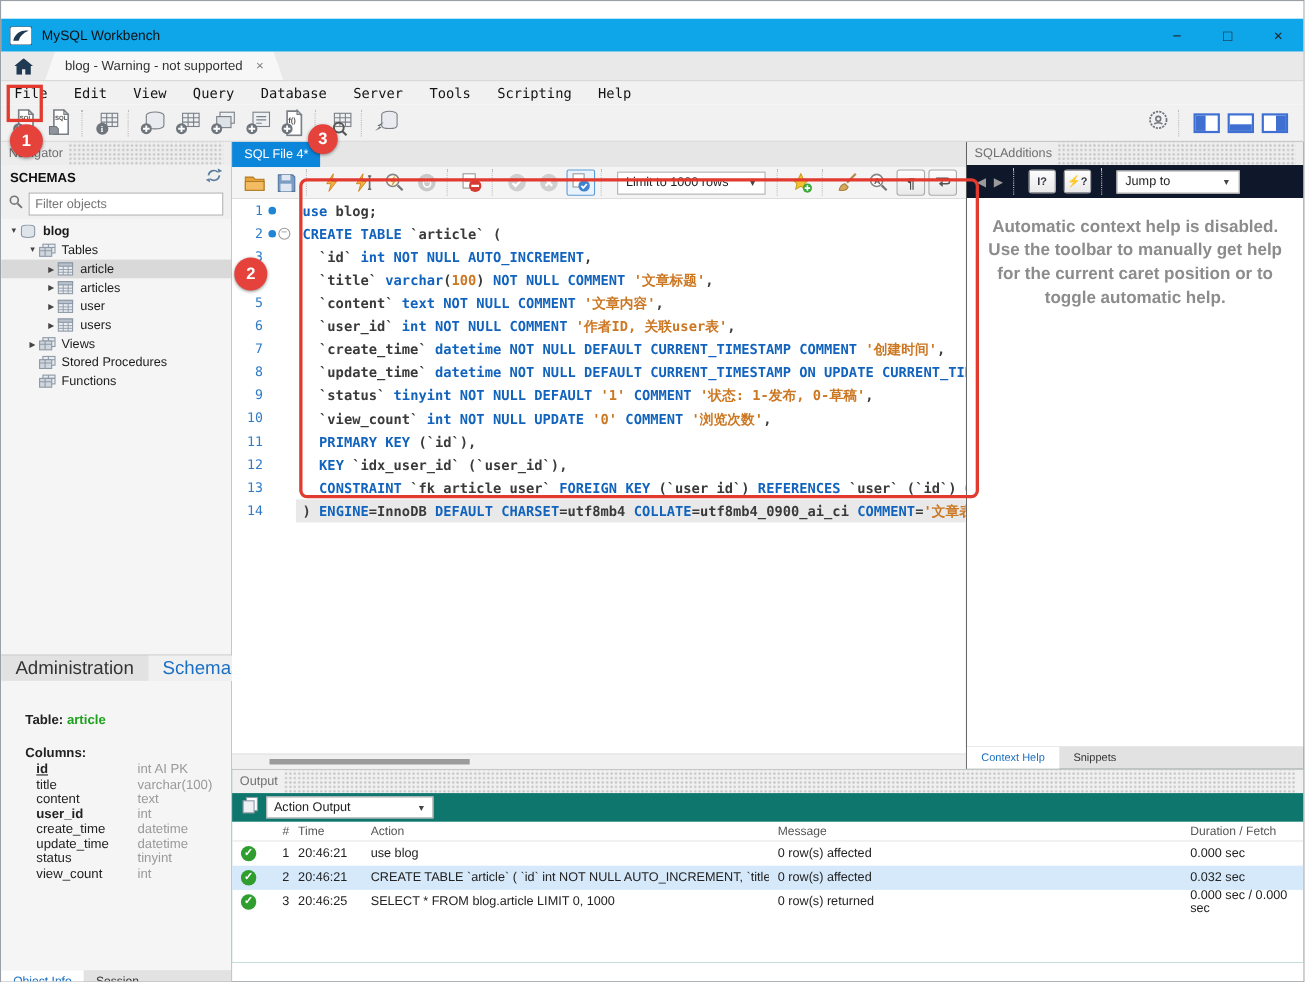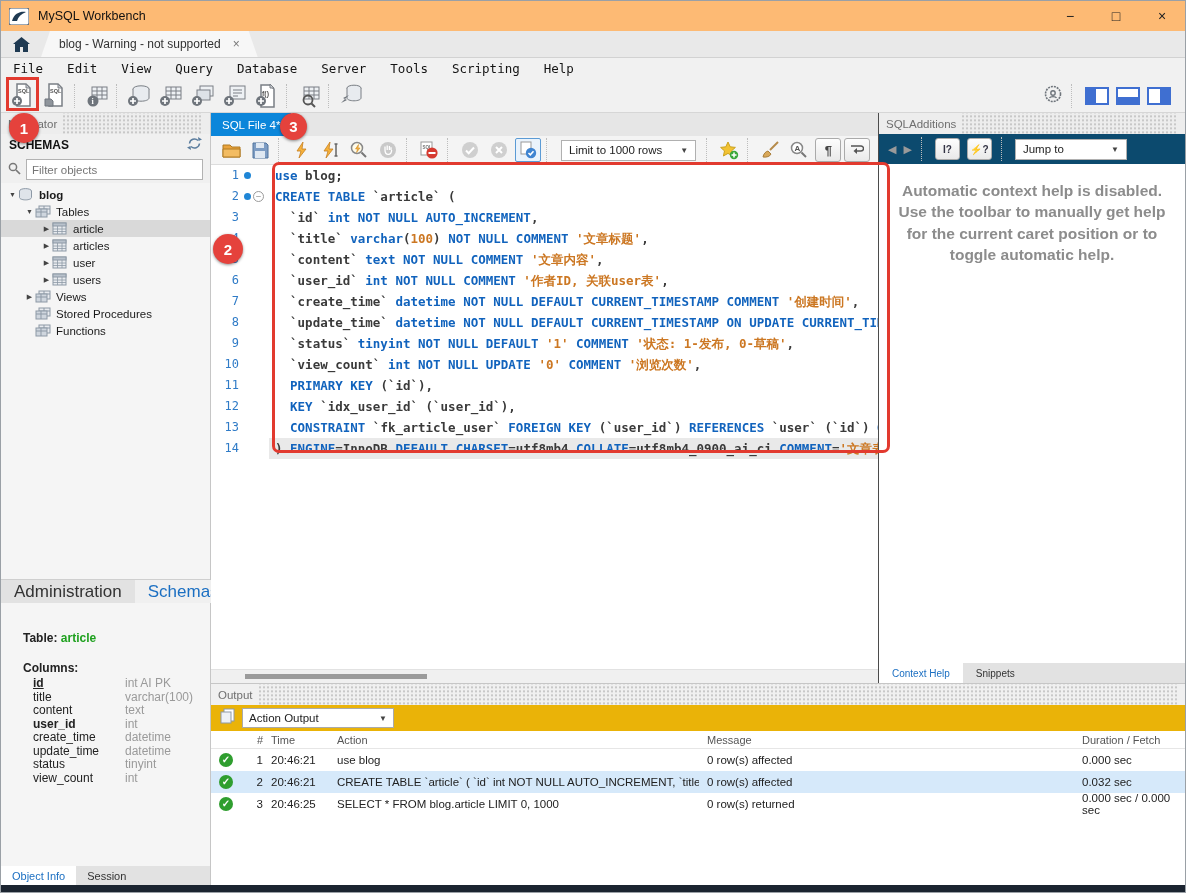--- a/index.html
+++ b/index.html
@@ -2,21 +2,21 @@
 <html><head>
 <meta charset="utf-8">
 <style>
   * { box-sizing: border-box; margin: 0; padding: 0; }
   body { background:#d7d7d7; }
   .app { position:relative; width:1186px; height:893px; background:#fff;
          border:1px solid #9aa0a6; font-family:"Liberation Sans",sans-serif;
          color:#222; overflow:hidden; }
 
   
-  .titlebar { height:30px; display:flex; align-items:center; background:#fdba74; padding-left:8px; }
+  .titlebar { height:30px; display:flex; align-items:center; background:#0ea5e9; padding-left:8px;margin-top:16px; }
   .logo { width:20px; height:17px; }
   .title-text { font-size:12.5px; margin-left:9px; color:#111; }
   .win-btns { margin-left:auto; display:flex; }
   .win-btn { width:46px; height:30px; display:flex; align-items:center; justify-content:center;
              font-size:14px; color:#222; }
 
   
   .tabstrip { height:27px; background:#e9e9e9; display:flex; align-items:flex-end; border-bottom:1px solid #d2d2d2; }
   .home-tab { width:40px; height:26px; display:flex; align-items:center; justify-content:center; }
   .conn-tab { height:26px; padding:0 18px; background:#f7f7f7; display:flex; align-items:center;
@@ -39,21 +39,21 @@
   .pt-left  .fill { left:0; top:0; bottom:0; width:9px; }
   .pt-bottom .fill { left:0; right:0; bottom:0; height:6px; }
   .pt-right .fill { right:0; top:0; bottom:0; width:9px; }
 
   
   .bodyrow { display:flex; height:772px; }
   .sidebar { width:210px; background:#f0f0f0; border-right:1px solid #c6c6c6; display:flex; flex-direction:column; }
   .main { flex:1; display:flex; flex-direction:column; min-width:0; }
   .upper { height:570px; display:flex; min-width:0; }
   .center { width:668px; display:flex; flex-direction:column; border-right:1px solid #4b4b4b; background:#fff; }
-  .rightpanel { flex:1; display:flex; flex-direction:column; background:#0c4a6e; min-width:0; }
+  .rightpanel { flex:1; display:flex; flex-direction:column; background:#0f172a; min-width:0; }
 
   
   .panel-header { height:21px; display:flex; align-items:center; padding:0 7px; background:#ededed;
                   color:#6f6f6f; font-size:11.5px; flex:none; }
   .dots { flex:1; height:100%; margin-left:5px;
           background:radial-gradient(circle,#c8c8c8 1px,transparent 1.2px) 0 55%/4px 4px repeat; }
 
   
   .schemas-row { height:22px; display:flex; align-items:center; padding:0 8px; font-size:12px;
                  font-weight:bold; color:#111; flex:none; }
@@ -121,21 +121,21 @@
               font-size:10px; font-weight:bold; color:#334; gap:1px; }
   .jump-dd { width:112px; height:21px; border:1px solid #b0b0b0; background:#fff; display:flex;
              align-items:center; justify-content:space-between; padding:0 7px; font-size:11.5px; }
   .sa-content { flex:1; background:#fff; padding:16px 12px; text-align:center; font-weight:bold;
                 color:#8c8c8c; font-size:15.5px; line-height:1.38; }
   .sa-tabs { height:20px; display:flex; background:#e2e2e2; flex:none; }
   .sa-tab { padding:0 13px; display:flex; align-items:center; font-size:10px; color:#333; }
   .sa-tab.active { background:#fff; color:#1b6fc2; }
 
   
-  .output { height:176px; display:flex; flex-direction:column; background:#eab308; border-top:1px solid #c6c6c6; }
+  .output { height:176px; display:flex; flex-direction:column; background:#0f766e; border-top:1px solid #c6c6c6; }
   .out-ddrow { height:26px; display:flex; align-items:center; gap:7px; padding:0 9px; flex:none; }
   .out-dd { width:152px; height:20px; border:1px solid #aaa; background:#fff; display:flex; align-items:center;
             justify-content:space-between; padding:0 6px; font-size:11.5px; }
   .out-table { flex:1; display:flex; flex-direction:column; background:#fff; overflow:hidden; }
   .orow { display:flex; height:22px; align-items:center; font-size:11.5px; color:#222; }
   .ohead { height:18px; color:#555; font-size:11px; border-bottom:1px solid #e6e6e6; }
   .oc-ic { width:30px; display:flex; justify-content:center; flex:none; }
   .oc-n  { width:22px; text-align:right; flex:none; }
   .oc-t  { width:64px; padding-left:8px; flex:none; }
   .oc-a  { width:372px; padding-left:10px; overflow:hidden; white-space:nowrap; flex:none; }

